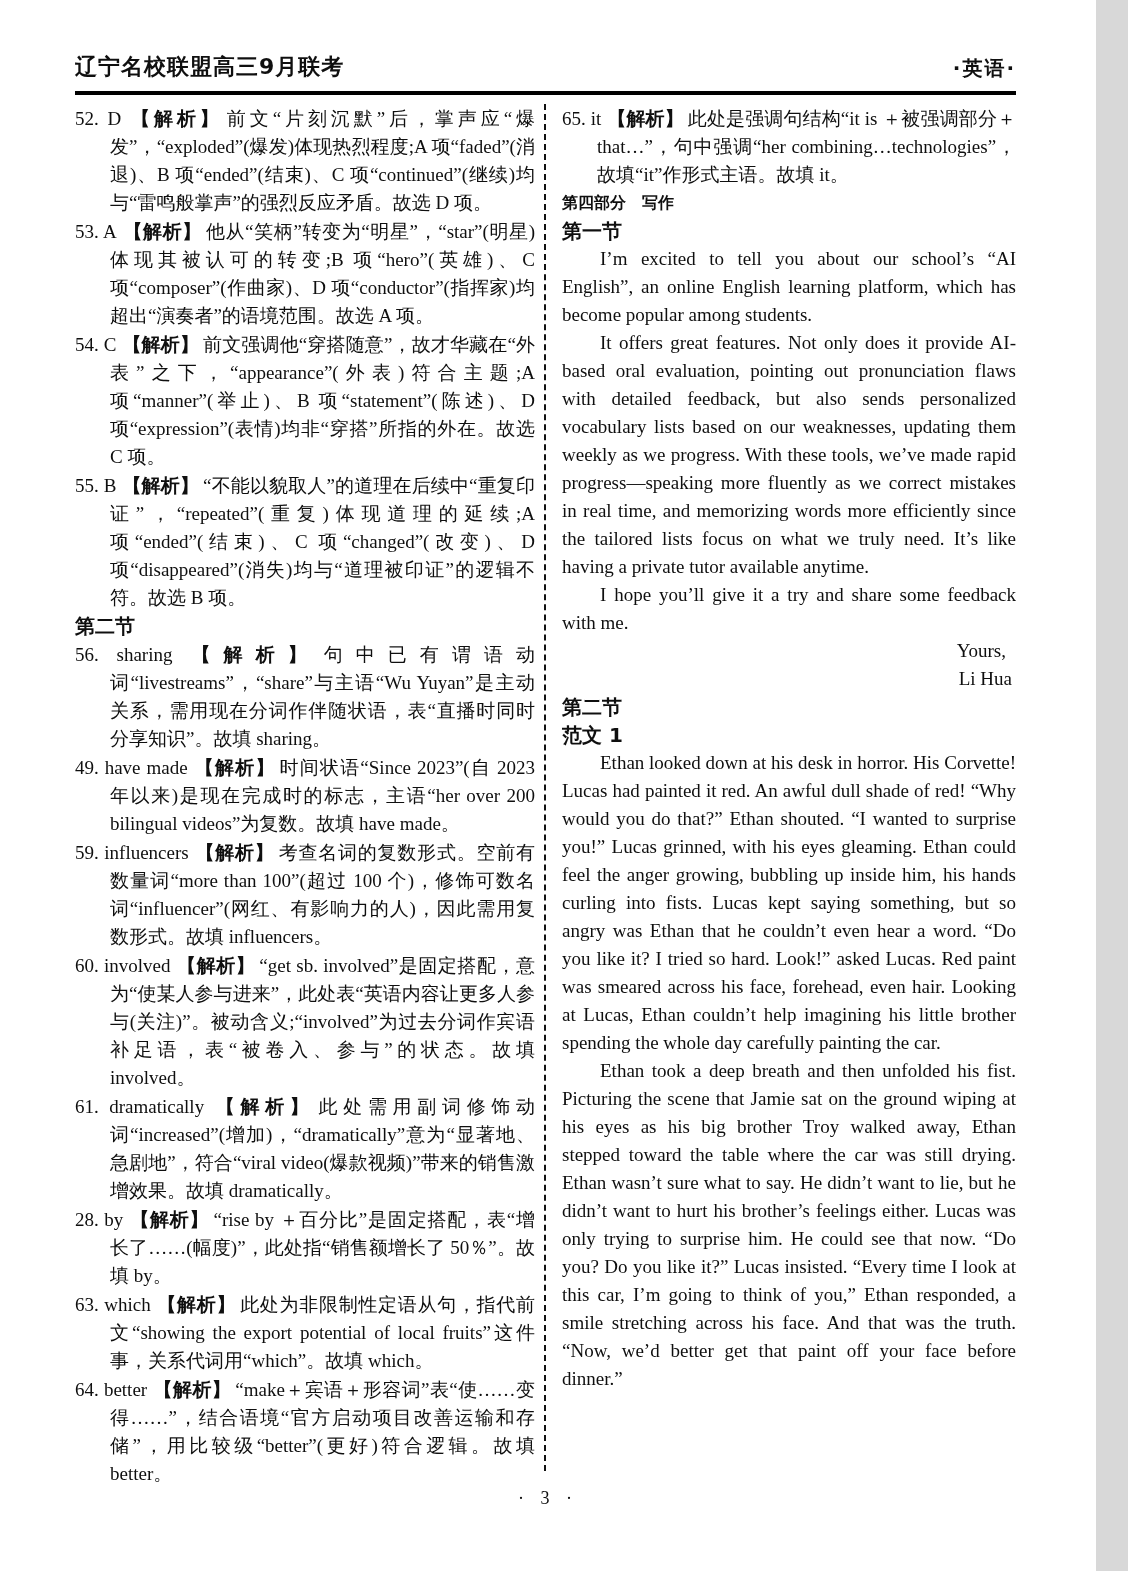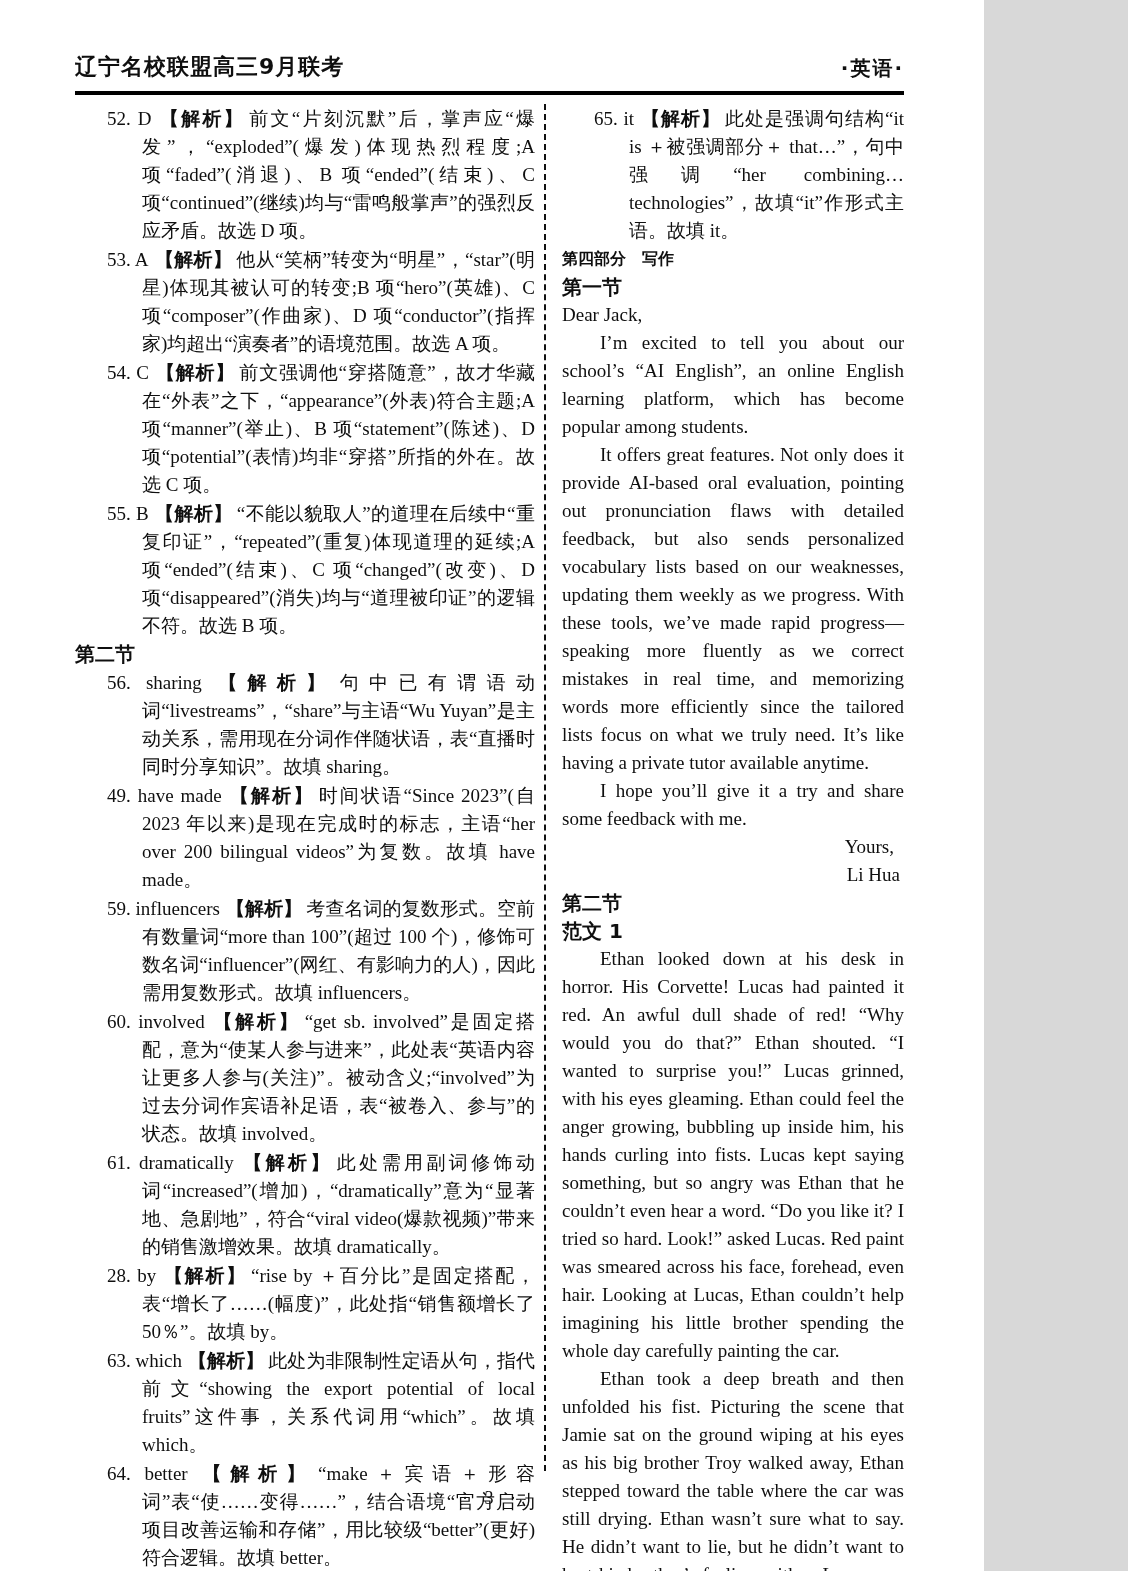--- a/index.html
+++ b/index.html
@@ -1,18 +1,18 @@
 <!DOCTYPE html>
 <html><head>
 <meta charset="utf-8">
 <style>
   html,body { margin:0; padding:0; background:#d8d8d8; }
   .page {
     position:relative;
-    width:984px; height:1571px;
+    width:1096px; height:1571px;
     background:#ffffff;
     color:#0f0f0f;
     font-family:"Liberation Serif","DejaVu Serif",serif;
     overflow:hidden;
   }
   
   .hdr {
     position:absolute; left:75px; right:80px; top:52px;
     display:flex; justify-content:space-between; align-items:flex-end;
   }
@@ -35,21 +35,21 @@
   }
   .col {
     font-size:19px; line-height:28px;
     text-align:justify;
   }
   .col-left  { width:460px; }
   .divider   { width:0; border-left:2px dashed #111; margin-left:9px; margin-right:0; }
   .col-right { flex:1; padding-left:16px; }
 
   p { margin:0; }
-  .item { padding-left:35px; text-indent:-35px;margin-left:32px; }
+  .item { padding-left:35px; text-indent:-35px; }
   .num  { margin-right:6px; }
   .tag  {
     font-family:"DejaVu Sans","Liberation Sans",sans-serif;
     font-weight:bold; margin-right:4px;
   }
   .sec-label, .part-title {
     font-family:"DejaVu Sans","Liberation Sans",sans-serif;
     font-weight:bold; font-size:20px;
     text-align:left;
   }
@@ -73,21 +73,21 @@
     <span class="hdr-title">辽宁名校联盟高三9月联考</span>
     <span class="hdr-subject">·英语·</span>
   </div>
   <div class="hdr-rule"></div>
 
   <div class="columns">
 
     <div class="col col-left">
       <p class="item"><span class="num">52. D</span><span class="tag">【解析】</span><span>前文“片刻沉默”后，掌声应“爆发”，“exploded”(爆发)体现热烈程度;A 项“faded”(消退)、B 项“ended”(结束)、C 项“continued”(继续)均与“雷鸣般掌声”的强烈反应矛盾。故选 D 项。</span></p>
       <p class="item"><span class="num">53. A</span><span class="tag">【解析】</span><span>他从“笑柄”转变为“明星”，“star”(明星)体现其被认可的转变;B 项“hero”(英雄)、C 项“composer”(作曲家)、D 项“conductor”(指挥家)均超出“演奏者”的语境范围。故选 A 项。</span></p>
-      <p class="item"><span class="num">54. C</span><span class="tag">【解析】</span><span>前文强调他“穿搭随意”，故才华藏在“外表”之下，“appearance”(外表)符合主题;A 项“manner”(举止)、B 项“statement”(陈述)、D 项“potential”(表情)均非“穿搭”所指的外在。故选 C 项。</span></p>
+      <p class="item"><span class="num">54. C</span><span class="tag">【解析】</span><span>前文强调他“穿搭随意”，故才华藏在“外表”之下，“appearance”(外表)符合主题;A 项“manner”(举止)、B 项“statement”(陈述)、D 项“expression”(表情)均非“穿搭”所指的外在。故选 C 项。</span></p>
       <p class="item"><span class="num">55. B</span><span class="tag">【解析】</span><span>“不能以貌取人”的道理在后续中“重复印证”，“repeated”(重复)体现道理的延续;A 项“ended”(结束)、C 项“changed”(改变)、D 项“disappeared”(消失)均与“道理被印证”的逻辑不符。故选 B 项。</span></p>
 
       <p class="sec-label">第二节</p>
 
       <p class="item"><span class="num">56. sharing</span><span class="tag">【解析】</span><span>句中已有谓语动词“livestreams”，“share”与主语“Wu Yuyan”是主动关系，需用现在分词作伴随状语，表“直播时同时分享知识”。故填 sharing。</span></p>
       <p class="item"><span class="num">49. have made</span><span class="tag">【解析】</span><span>时间状语“Since 2023”(自 2023 年以来)是现在完成时的标志，主语“her over 200 bilingual videos”为复数。故填 have made。</span></p>
       <p class="item"><span class="num">59. influencers</span><span class="tag">【解析】</span><span>考查名词的复数形式。空前有数量词“more than 100”(超过 100 个)，修饰可数名词“influencer”(网红、有影响力的人)，因此需用复数形式。故填 influencers。</span></p>
       <p class="item"><span class="num">60. involved</span><span class="tag">【解析】</span><span>“get sb. involved”是固定搭配，意为“使某人参与进来”，此处表“英语内容让更多人参与(关注)”。被动含义;“involved”为过去分词作宾语补足语，表“被卷入、参与”的状态。故填 involved。</span></p>
       <p class="item"><span class="num">61. dramatically</span><span class="tag">【解析】</span><span>此处需用副词修饰动词“increased”(增加)，“dramatically”意为“显著地、急剧地”，符合“viral video(爆款视频)”带来的销售激增效果。故填 dramatically。</span></p>
       <p class="item"><span class="num">28. by</span><span class="tag">【解析】</span><span>“rise by ＋百分比”是固定搭配，表“增长了……(幅度)”，此处指“销售额增长了 50％”。故填 by。</span></p>
@@ -96,21 +96,20 @@
     </div>
 
     <div class="divider"></div>
 
     <div class="col col-right">
       <p class="item"><span class="num">65. it</span><span class="tag">【解析】</span><span>此处是强调句结构“it is ＋被强调部分＋ that…”，句中强调“her combining…technologies”，故填“it”作形式主语。故填 it。</span></p>
 
       <p class="part-title">第四部分　写作</p>
       <p class="sec-label">第一节</p>
 
-      <p>Dear Jack,</p>
       <p class="indent">I’m excited to tell you about our school’s “AI English”, an online English learning platform, which has become popular among students.</p>
       <p class="indent">It offers great features. Not only does it provide AI-based oral evaluation, pointing out pronunciation flaws with detailed feedback, but also sends personalized vocabulary lists based on our weaknesses, updating them weekly as we progress. With these tools, we’ve made rapid progress—speaking more fluently as we correct mistakes in real time, and memorizing words more efficiently since the tailored lists focus on what we truly need. It’s like having a private tutor available anytime.</p>
       <p class="indent">I hope you’ll give it a try and share some feedback with me.</p>
       <p class="right-line pr1">Yours,</p>
       <p class="right-line pr2">Li Hua</p>
 
       <p class="sec-label">第二节</p>
       <p class="sec-label">范文 1</p>
 
       <p class="indent">Ethan looked down at his desk in horror. His Corvette! Lucas had painted it red. An awful dull shade of red! “Why would you do that?” Ethan shouted. “I wanted to surprise you!” Lucas grinned, with his eyes gleaming. Ethan could feel the anger growing, bubbling up inside him, his hands curling into fists. Lucas kept saying something, but so angry was Ethan that he couldn’t even hear a word. “Do you like it? I tried so hard. Look!” asked Lucas. Red paint was smeared across his face, forehead, even hair. Looking at Lucas, Ethan couldn’t help imagining his little brother spending the whole day carefully painting the car.</p>

